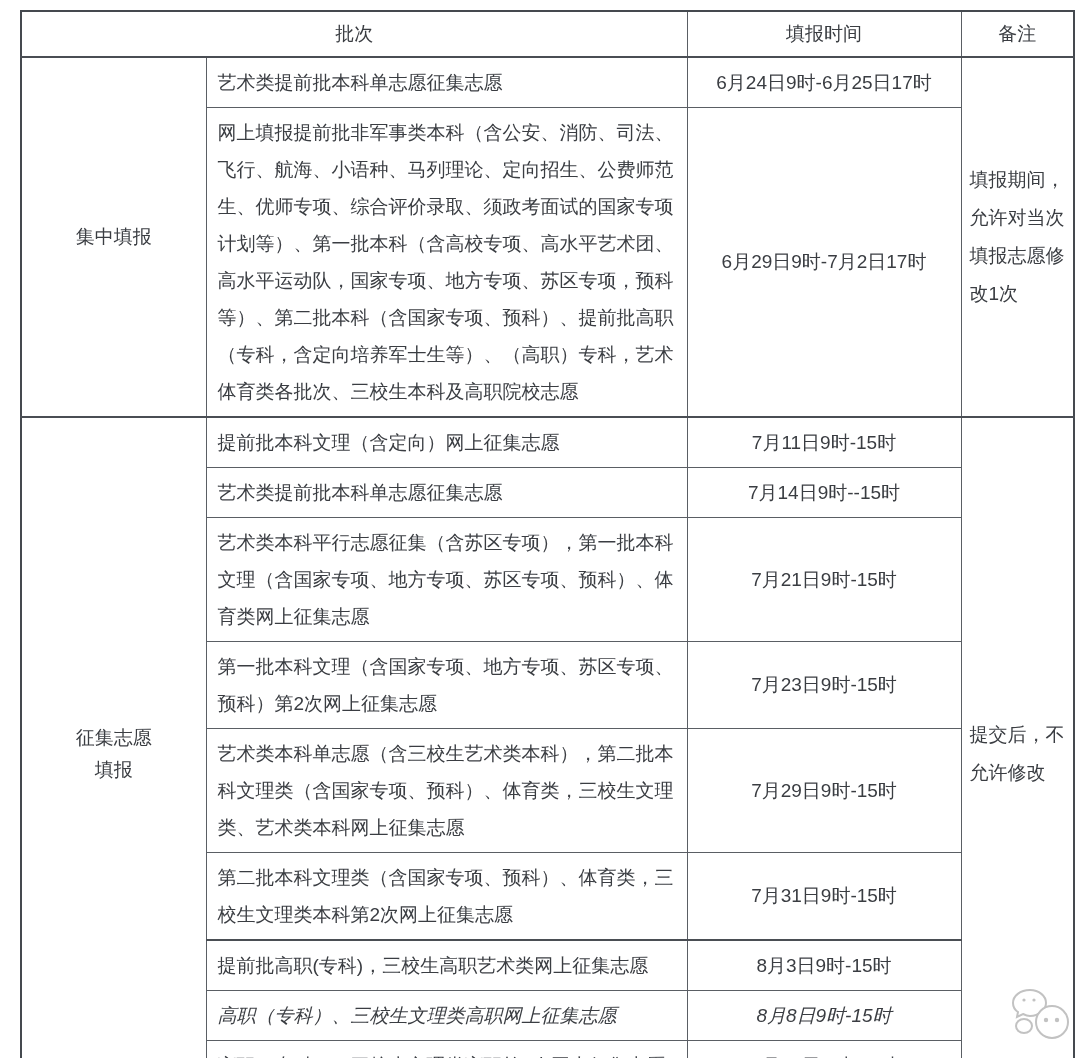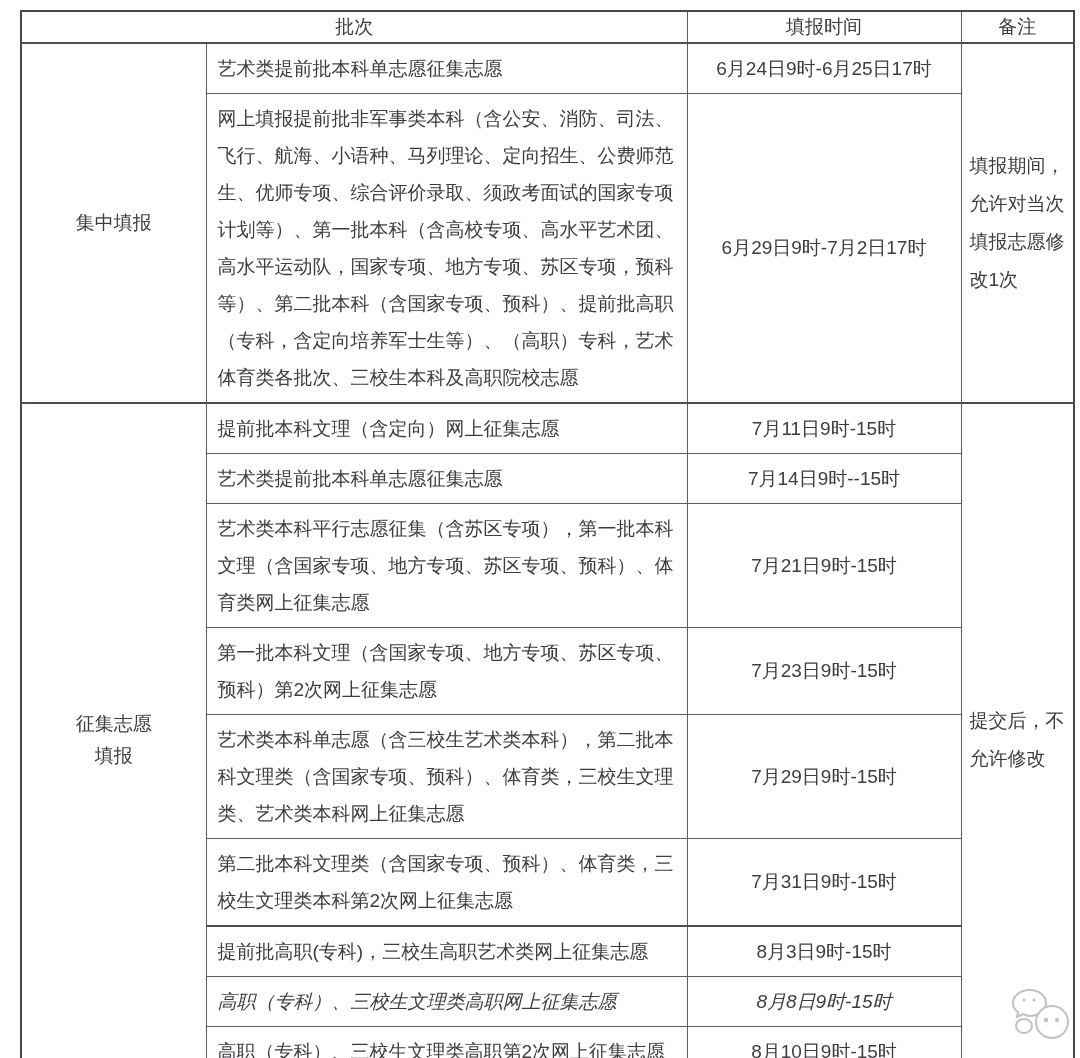--- a/index.html
+++ b/index.html
@@ -20,21 +20,21 @@
     table-layout:fixed;
     border:2px solid #45494f;
   }
   th, td {
     border:1px solid #5a5e64;
     font-weight:normal;
     font-size:19px;
     vertical-align:middle;
     overflow:hidden;
   }
-  tr.hdr th { height:32px; text-align:center; border-bottom:2px solid #4a4e54; }
+  tr.hdr th { height:46px; text-align:center; border-bottom:2px solid #4a4e54; }
   tr.r1 { height:46px; }
   tr.r2 { height:286px; }
   tr.r3 { height:46px; }
   tr.r4 { height:46px; }
   tr.r5 { height:108px; }
   tr.r6 { height:84px; }
   tr.r7 { height:112px; }
   tr.r8 { height:80px; }
   tr.r9 { height:50px; }
   tr.r10 { height:44px;font-style:italic; }

